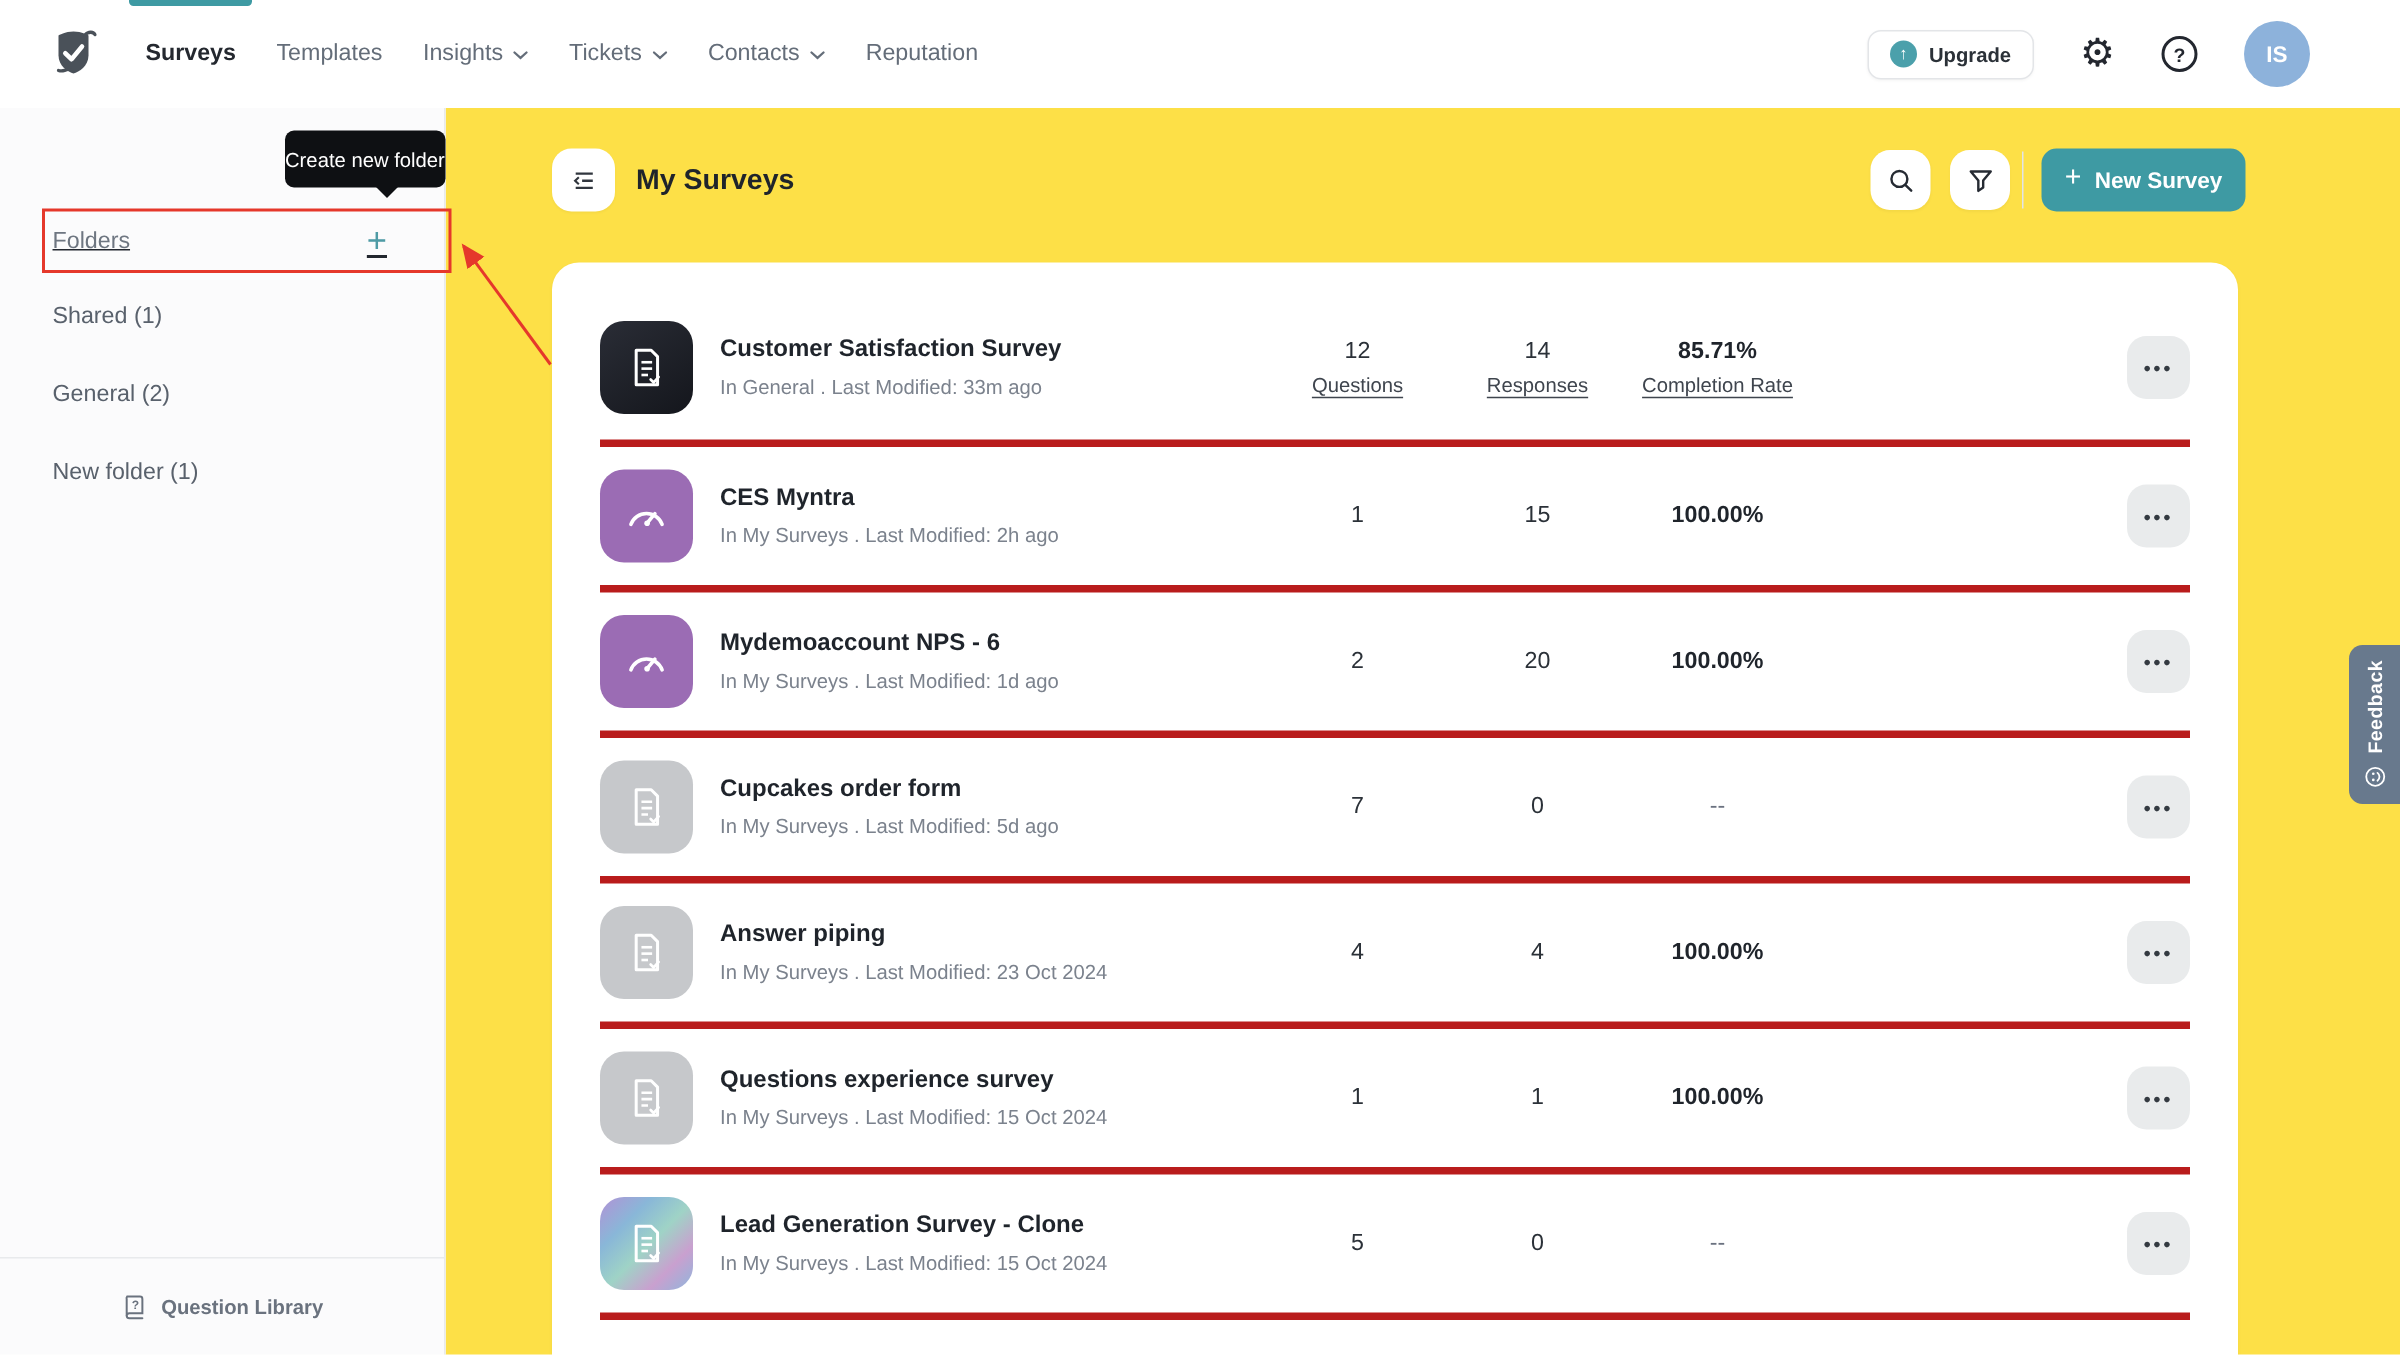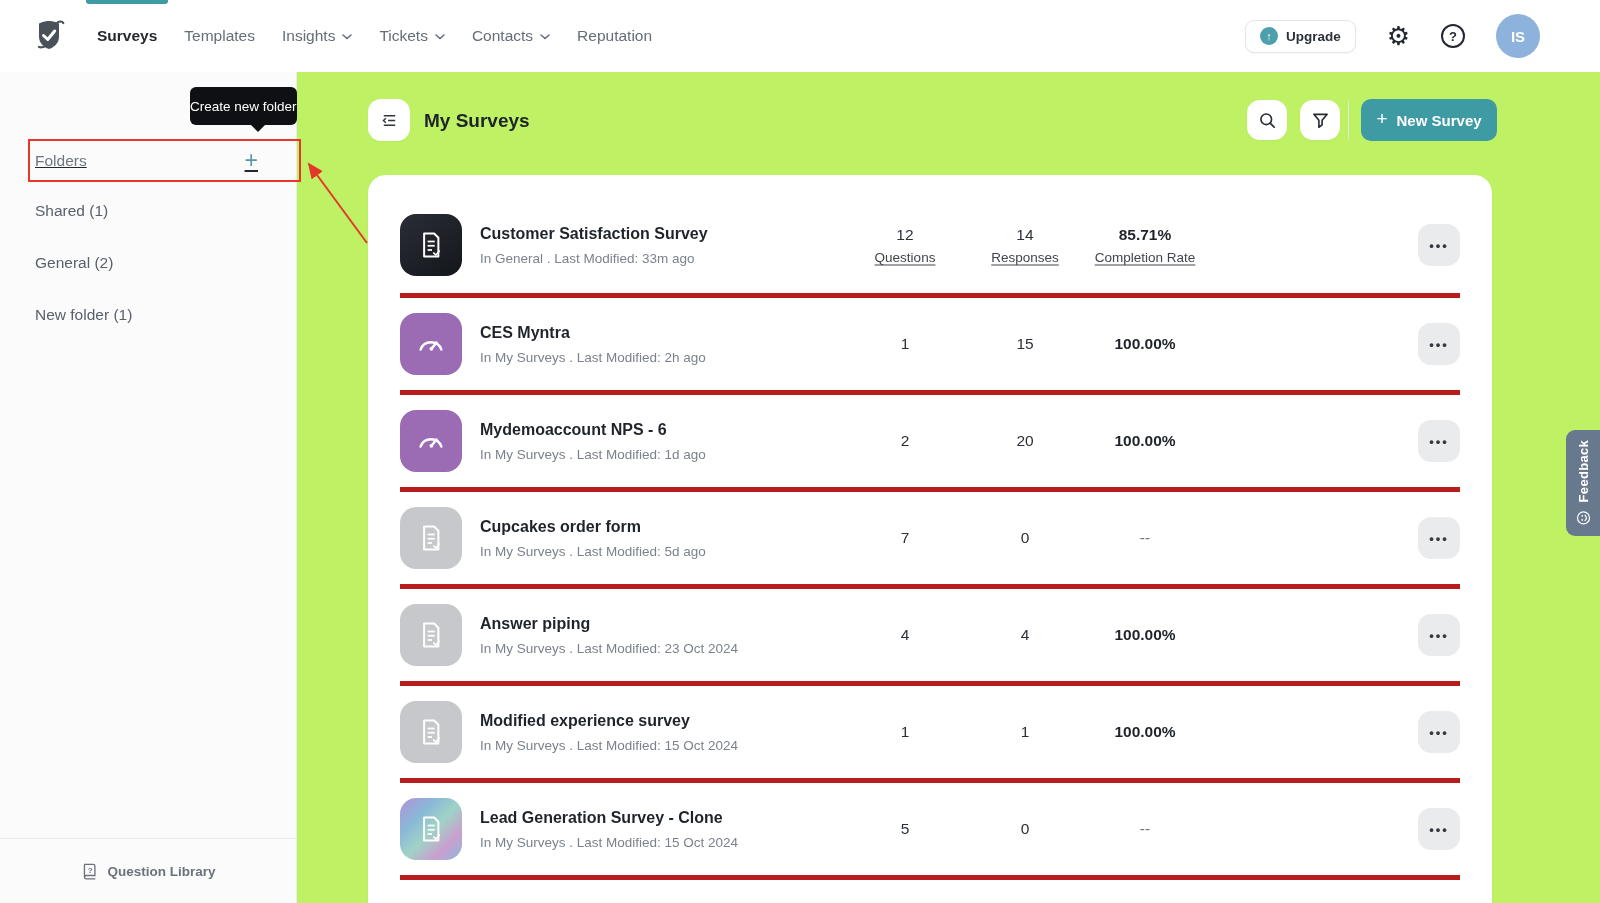--- a/index.html
+++ b/index.html
@@ -52,21 +52,21 @@
 
   
   .tooltip { position:absolute; left:190px; top:87px; height:38px; padding:0 0; z-index:7;
              background:#0e1013; color:#fff; font-size:13.5px; border-radius:6px;
              display:flex; align-items:center; }
   .tooltip::after { content:""; position:absolute; bottom:-7px; left:60px; width:0; height:0;
              border-left:8px solid transparent; border-right:8px solid transparent; border-top:8px solid #0e1013; }
   .red-arrow { position:absolute; left:295px; top:150px; z-index:7; pointer-events:none; }
 
   
-  .main { position:absolute; top:72px; left:297px; right:0; bottom:0; background:#bef264; }
+  .main { position:absolute; top:72px; left:297px; right:0; bottom:0; background:#fde047; }
   .icon-btn { position:absolute; background:#fff; border:none; border-radius:13px; cursor:pointer;
               display:flex; align-items:center; justify-content:center; box-shadow:0 1px 2px rgba(20,22,26,.04); }
   .collapse-btn { left:71px; top:27px; width:42px; height:42px; }
   .page-title { position:absolute; left:127px; top:38px; font-size:19px; font-weight:700; color:#1f242b; }
   .search-btn { left:950px; top:28px; width:40px; height:40px; }
   .filter-btn { left:1003px; top:28px; width:40px; height:40px; }
   .toolbar-divider { position:absolute; left:1051px; top:29px; width:1px; height:38px; background:#E2E4E7; }
   .new-survey-btn { position:absolute; left:1064px; top:27px; width:136px; height:42px;
               background:#3E9AA3; color:#fff; border:none; border-radius:10px; cursor:pointer;
               display:flex; align-items:center; justify-content:center; gap:9px;
@@ -399,21 +399,21 @@
       <svg class="ic-doc" width="30" height="30" viewBox="0 0 24 24">
         <path d="M6.5 2.8h8l3.4 3.4v15h-11.4z" fill="none" stroke="#fff" stroke-width="1.6" stroke-linejoin="round"></path>
         <line x1="9.3" y1="9.2" x2="15" y2="9.2" stroke="#fff" stroke-width="1.4"></line>
         <line x1="9.3" y1="12.6" x2="15" y2="12.6" stroke="#fff" stroke-width="1.4"></line>
         <line x1="9.3" y1="16" x2="12.8" y2="16" stroke="#fff" stroke-width="1.4"></line>
         <path d="M14.2 18.4l1.6 1.6 2.7-3" fill="none" stroke="#fff" stroke-width="1.4" stroke-linecap="round" stroke-linejoin="round"></path>
       </svg>
 
     </div>
     <div class="row-info">
-      <div class="row-title">Modified experience survey</div>
+      <div class="row-title">Questions experience survey</div>
       <div class="row-sub">In My Surveys . Last Modified: 15 Oct 2024</div>
     </div>
     <div class="stat stat-q">
       <div class="stat-num">1</div>
 
     </div>
     <div class="stat stat-r">
       <div class="stat-num">1</div>
 
     </div>

